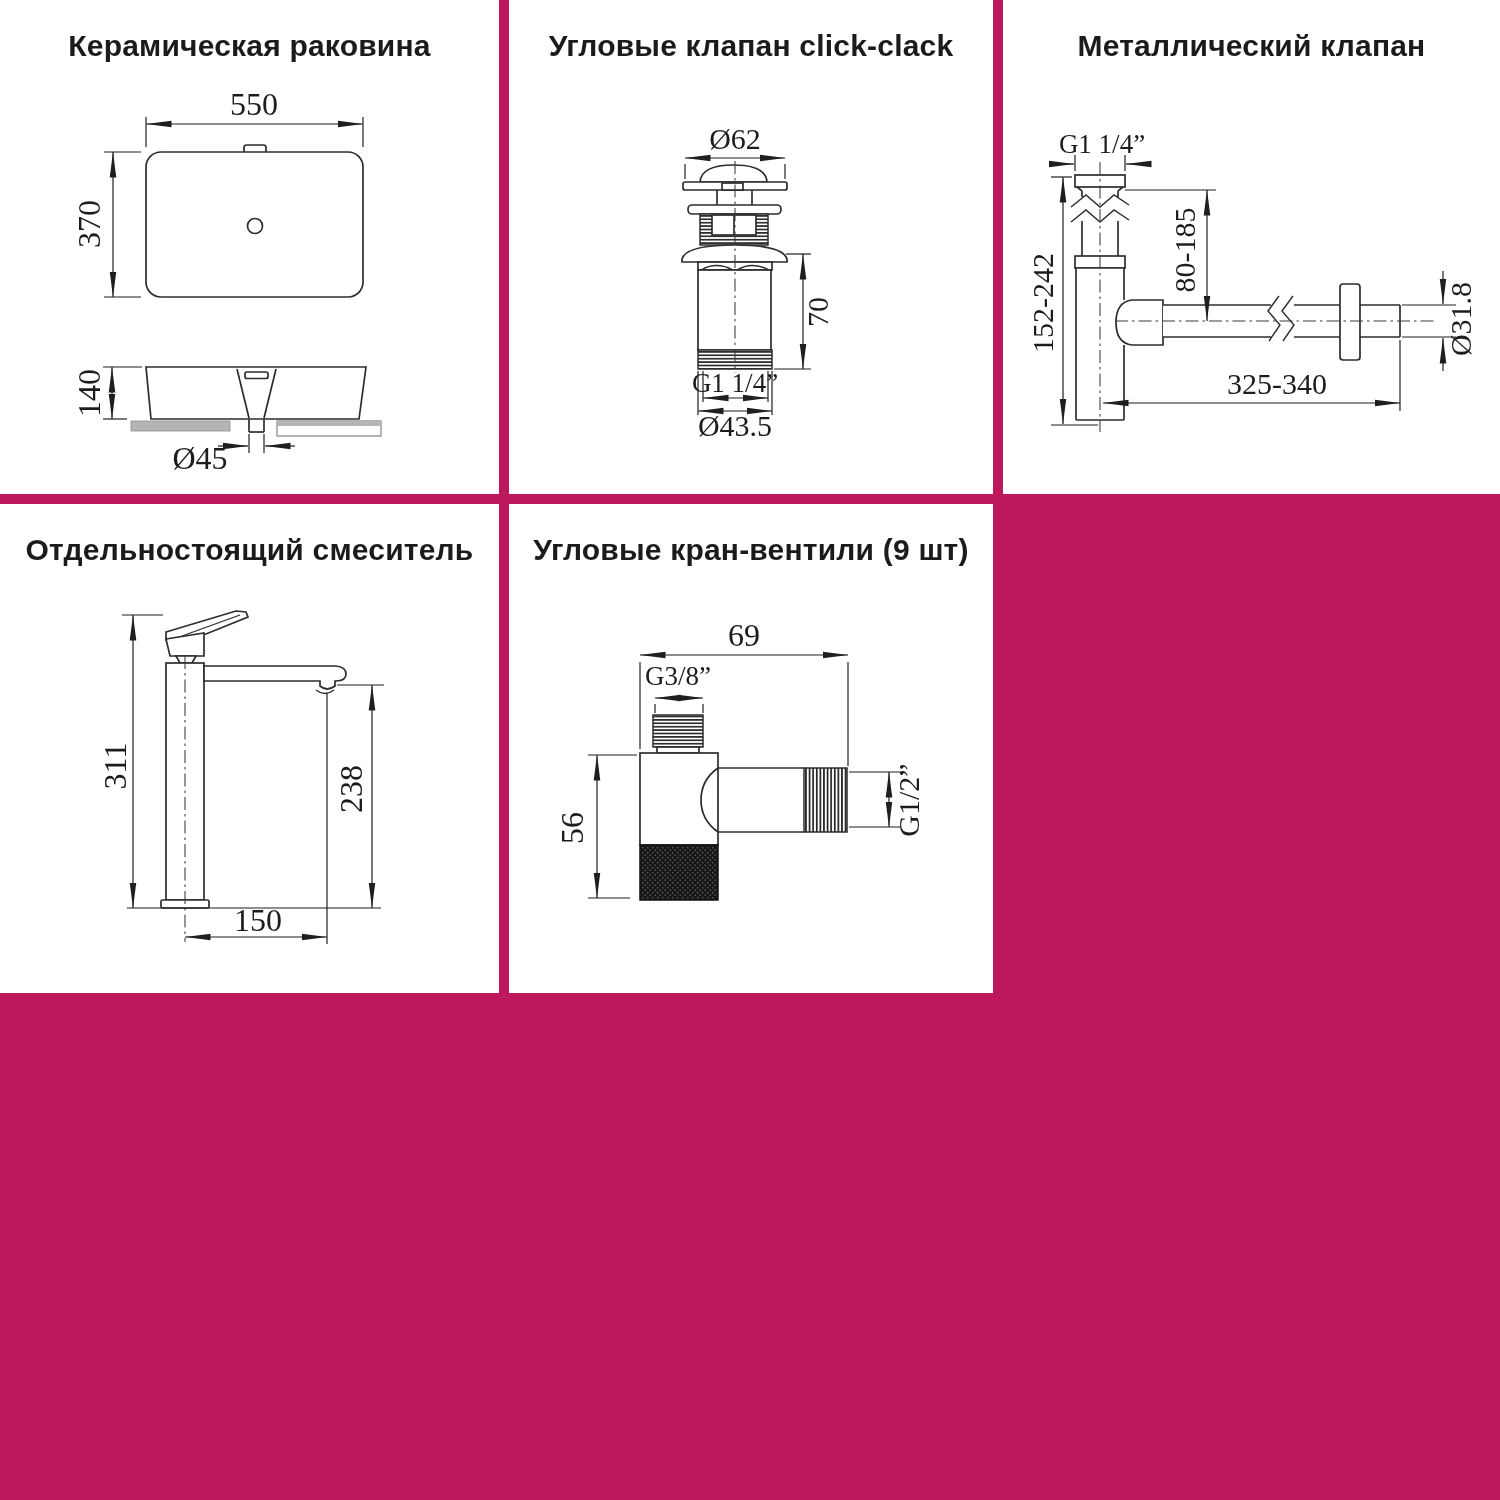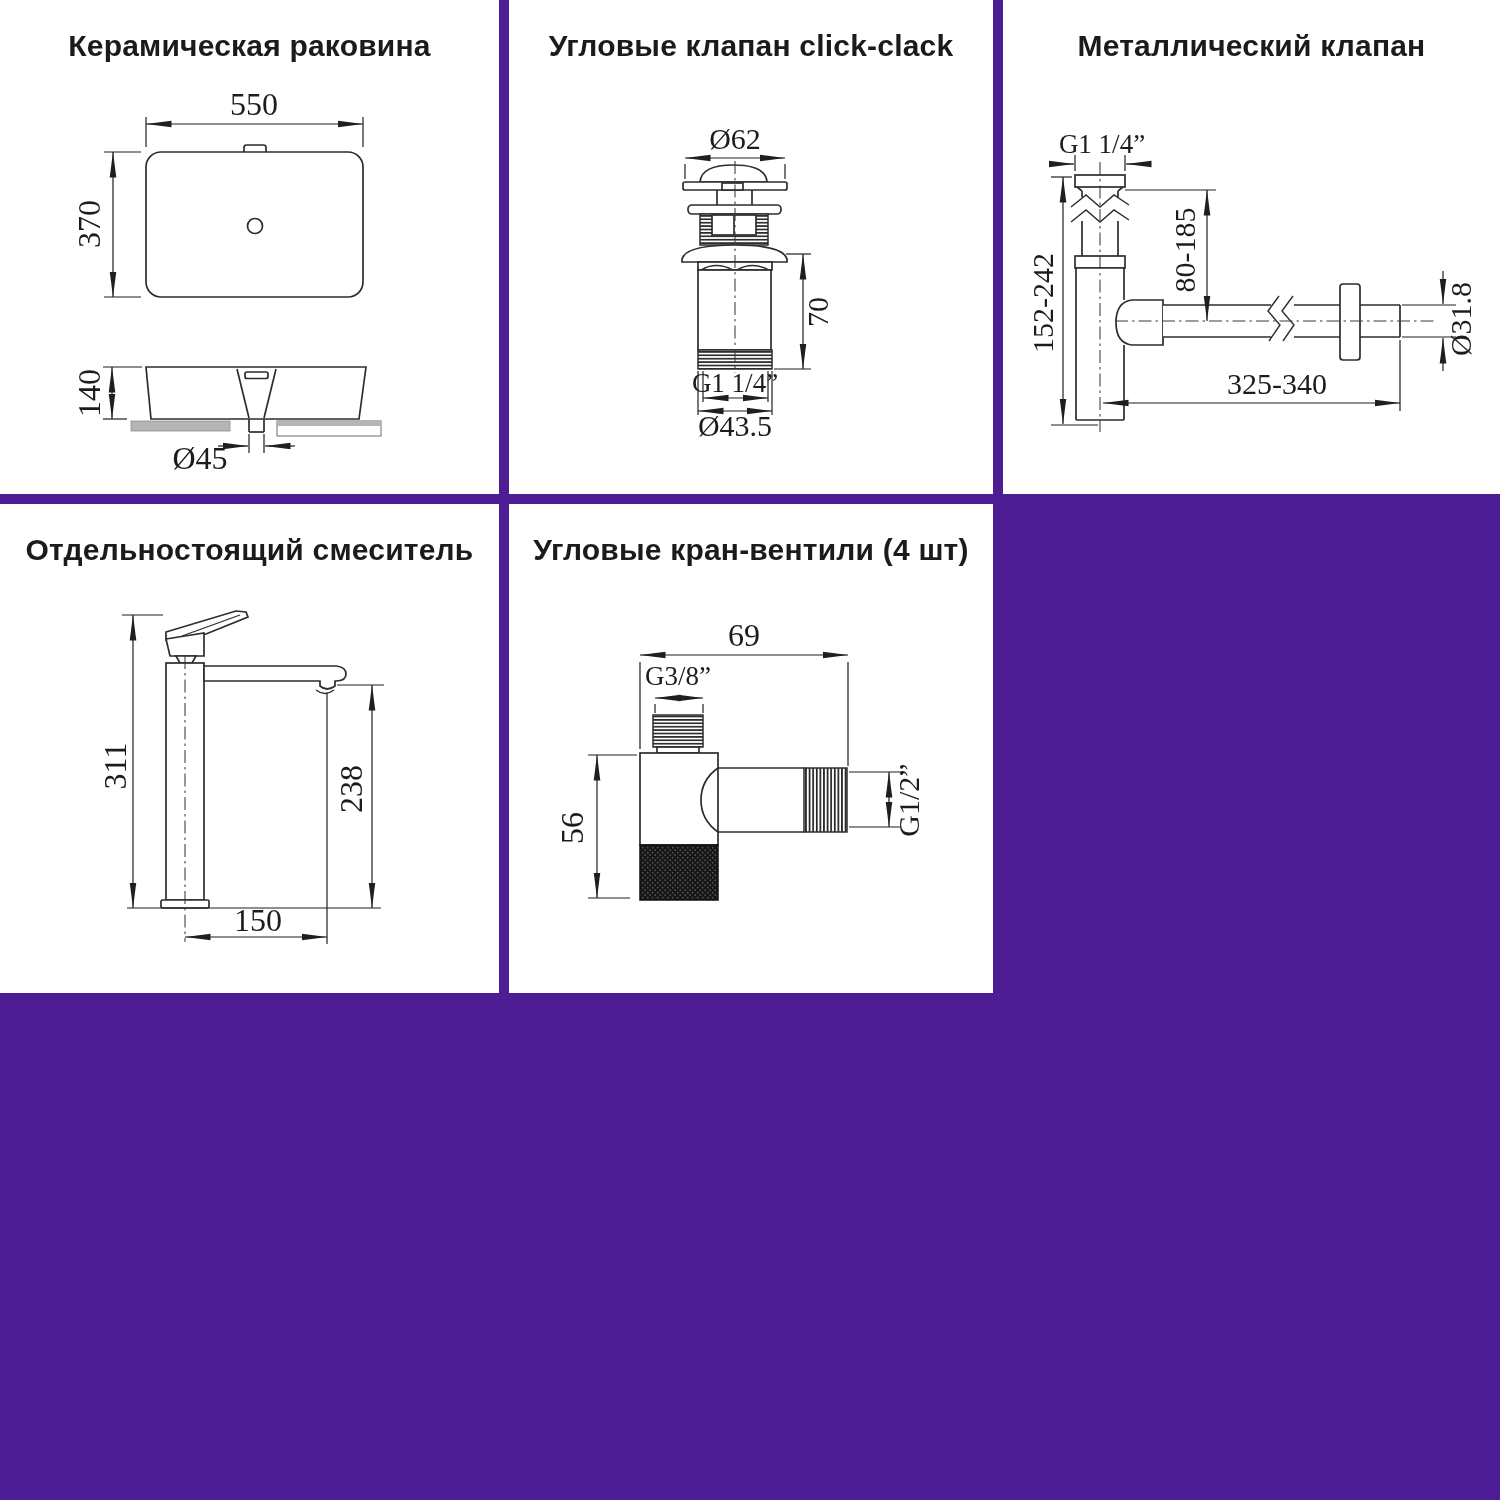--- a/index.html
+++ b/index.html
@@ -1,17 +1,17 @@
 <!DOCTYPE html>
 <html><head>
 <meta charset="utf-8">
 <style>
   html,body{margin:0;padding:0;}
   body{width:1500px;height:1500px;background:#f2f2f2;font-family:"Liberation Sans","DejaVu Sans",sans-serif;}
-  .canvas{position:relative;width:1500px;height:1500px;background:#4c1d95;overflow:hidden;}
+  .canvas{position:relative;width:1500px;height:1500px;background:#be185d;overflow:hidden;}
   .panel{position:absolute;background:#ffffff;}
   .panel-title{margin:0;padding-top:31px;text-align:center;font-size:30px;line-height:1;font-weight:700;color:#1b1b1b;letter-spacing:.2px;}
   svg.draw{position:absolute;left:0;top:0;width:100%;height:100%;display:block;}
   
   .ln{stroke:#2d2d2d;stroke-width:1.7;fill:none;}
   .lnw{stroke:#2d2d2d;stroke-width:1.7;fill:#ffffff;}
   .thin{stroke:#2d2d2d;stroke-width:1.3;fill:none;}
   .dim{stroke:#1f1f1f;stroke-width:1.2;fill:none;}
   .ctr{stroke:#3a3a3a;stroke-width:1.05;fill:none;stroke-dasharray:13 4 2.5 4;}
   .zig{stroke:#2d2d2d;stroke-width:1.4;fill:none;}
@@ -219,21 +219,21 @@
       <line class="dim" x1="372" y1="181" x2="372" y2="404" marker-start="url(#mk4)" marker-end="url(#mk4)"></line>
       <text class="dtxt f32" x="355" y="285" text-anchor="middle" dominant-baseline="middle" transform="rotate(-90 355 285)">238</text>
 
       <line class="dim" x1="327" y1="189" x2="327" y2="440"></line>
       <line class="dim" x1="185" y1="433" x2="327" y2="433" marker-start="url(#mk4)" marker-end="url(#mk4)"></line>
       <text class="dtxt f32" x="258" y="427" text-anchor="middle">150</text>
     </svg>
   </section>
 
   <section class="panel" style="left:509px;top:504px;width:484px;height:489px">
-    <h2 class="panel-title">Угловые кран-вентили (4 шт)</h2>
+    <h2 class="panel-title">Угловые кран-вентили (9 шт)</h2>
     <svg class="draw" viewBox="0 0 484 489">
       <defs>
         <marker id="mk5" viewBox="0 0 26 8" refX="25.5" refY="4" markerWidth="26" markerHeight="8" orient="auto-start-reverse" markerUnits="userSpaceOnUse">
           <path d="M25.5,4 L0,0.7 L0,7.3 Z" fill="#1f1f1f"></path>
         </marker>
         <pattern id="p5h" width="6" height="3.4" patternUnits="userSpaceOnUse">
           <rect width="6" height="3.4" fill="#ffffff"></rect>
           <rect y="0.9" width="6" height="1.6" fill="#222222"></rect>
         </pattern>
         <pattern id="p5v" width="3.6" height="6" patternUnits="userSpaceOnUse">

